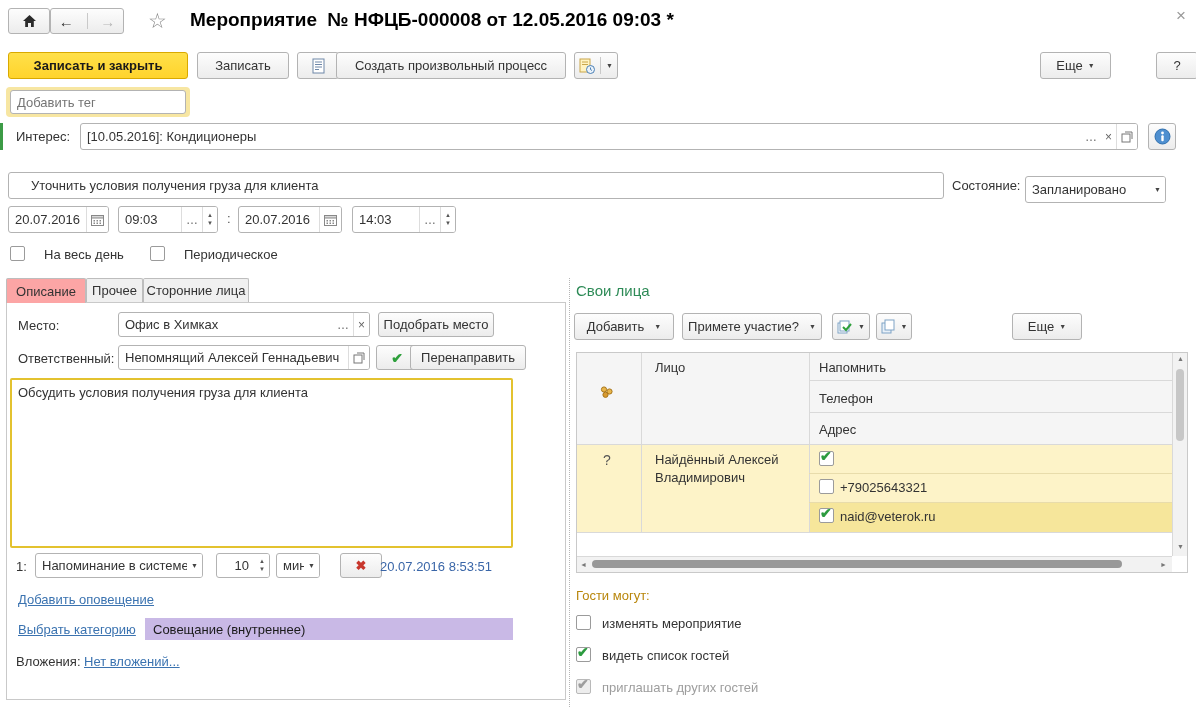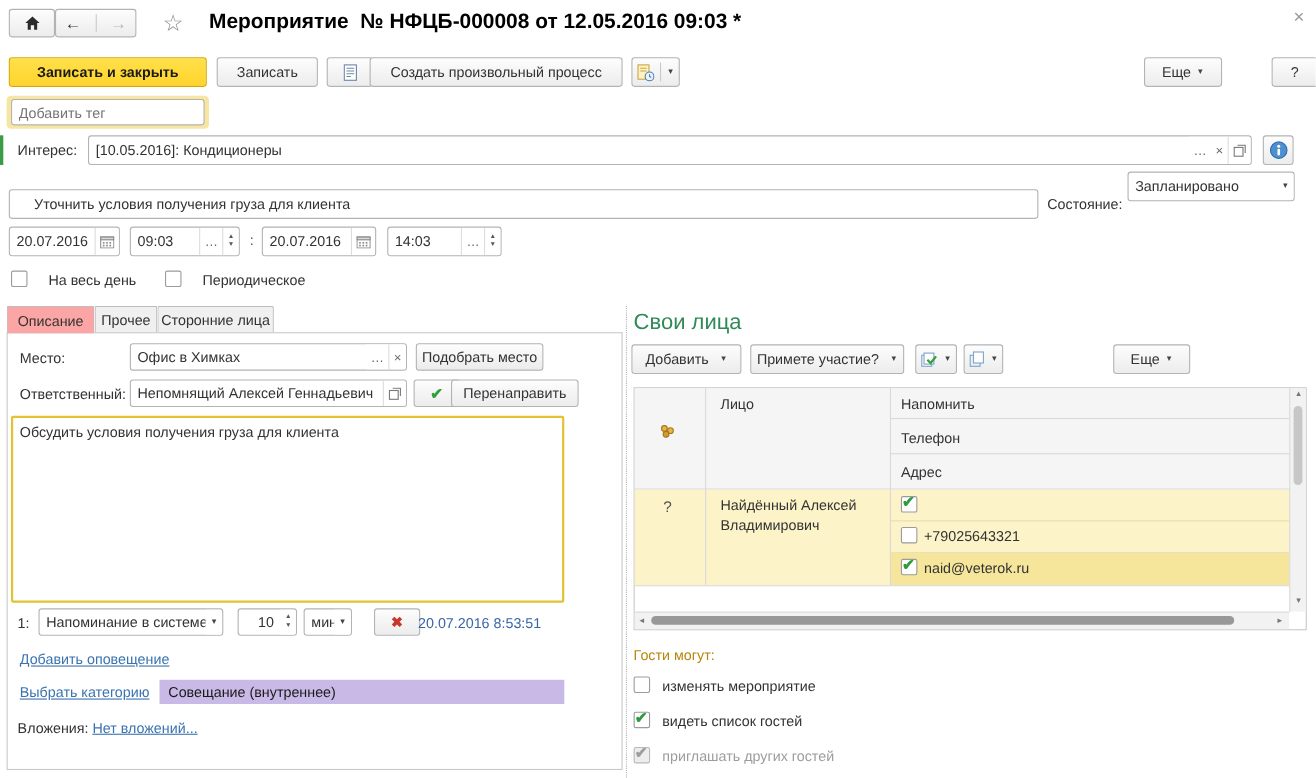--- a/index.html
+++ b/index.html
@@ -111,21 +111,21 @@
     <svg width="17" height="17" viewBox="0 0 17 17">
         <circle cx="8.5" cy="8.5" r="7.5" fill="#4e8fd0" stroke="#2f6fae"></circle>
         <circle cx="8.5" cy="5" r="1.4" fill="#fff"></circle>
         <rect x="7.3" y="7.3" width="2.4" height="6" rx="1" fill="#fff"></rect>
       </svg>
   </span>
 </div>
 
 <input class="tinput" style="left: 8px; top: 172px; width: 936px; padding-left: 22px;" value="Уточнить условия получения груза для клиента">
 <span class="lbl" style="left:952px;top:178px">Состояние:</span>
-<div class="field" style="left:1025px;top:156px;width:152px">
+<div class="field" style="left:1025px;top:176px;width:141px">
   <span class="val">Запланировано</span>
   <span class="seg" style="border-left:none">
       <span class="caret">▼</span>
     </span>
 </div>
 
 <div class="field" style="left:8px;top:206px;width:101px">
   <span class="val">20.07.2016</span>
   <span class="seg">
     <svg width="13" height="12" viewBox="0 0 13 12">
@@ -239,21 +239,21 @@
 <span class="lbl" style="left:380px;top:559px;color:var(--fire-time,#3a66a8);z-index:3">20.07.2016 8:53:51</span>
 
 <span class="link" style="left:18px;top:592px;z-index:3">Добавить оповещение</span>
 <span class="link" style="left:18px;top:622px;z-index:3">Выбрать категорию</span>
 <div style="position:absolute;left:145px;top:618px;width:368px;height:22px;z-index:3;
      background:var(--category-badge,#c9b9e6);display:flex;align-items:center;padding:0 8px;
      font-weight:normal;color:#1a1a1a">Совещание (внутреннее)</div>
 <span class="lbl" style="left:16px;top:654px;z-index:3">Вложения:</span>
 <span class="link" style="left:84px;top:654px;z-index:3">Нет вложений...</span>
 
-<span class="lbl" style="left:576px;top:282px;font-size:20px;color:var(--green-title,#2e8b57)">Свои лица</span>
+<span class="lbl" style="left:576px;top:282px;font-size:15px;color:var(--green-title,#2e8b57)">Свои лица</span>
 
 <div class="btn" style="left:574px;top:313px;width:100px">
   <span>Добавить</span>
   <span class="vdiv"></span>
   <span class="caret">▼</span>
 </div>
 <div class="btn" style="left:682px;top:313px;width:140px">
   <span>Примете участие?</span>
   <span class="vdiv"></span>
   <span class="caret">▼</span>

